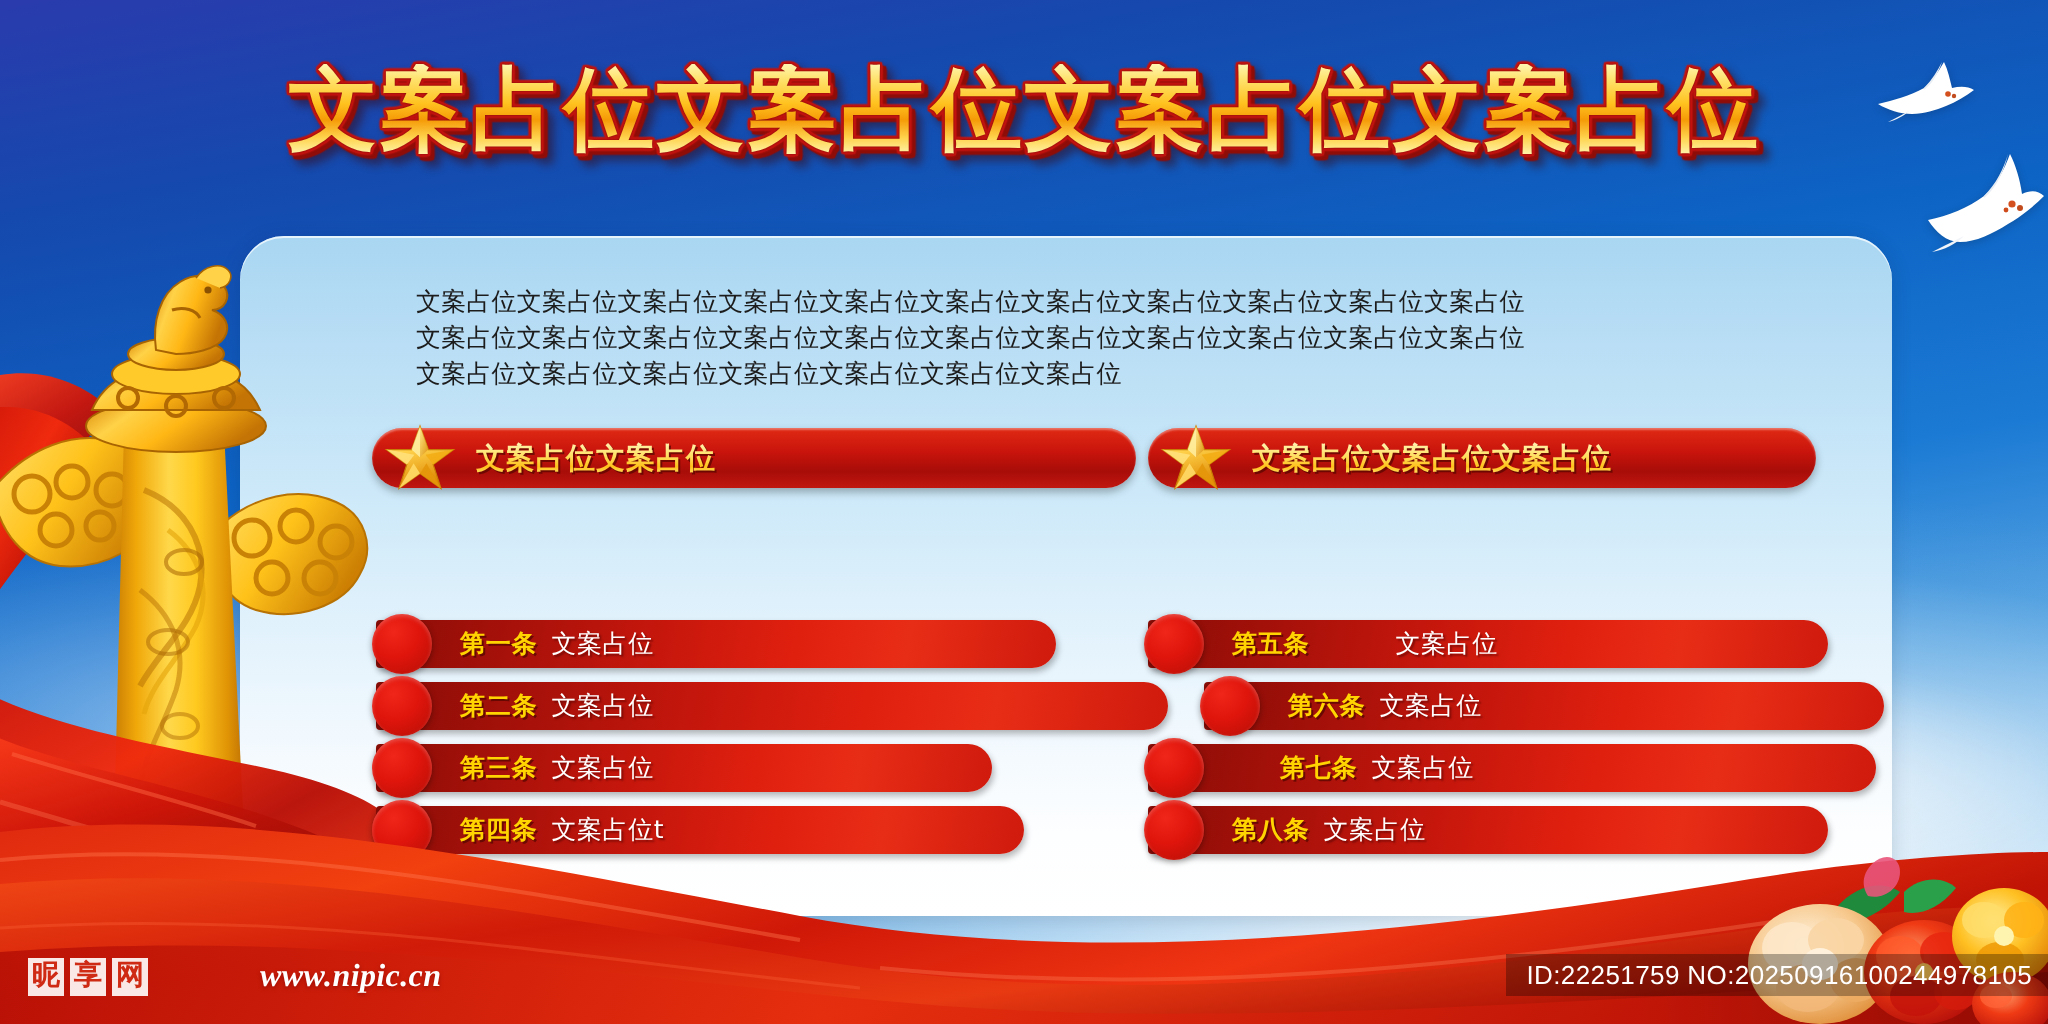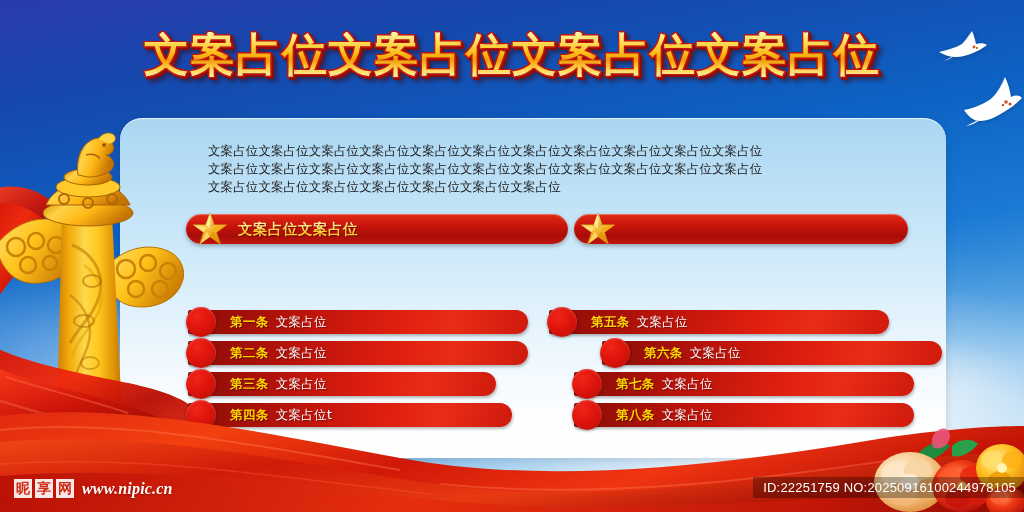--- a/index.html
+++ b/index.html
@@ -226,20 +226,21 @@
     font-family: "DejaVu Sans", "Liberation Sans", sans-serif;
   }
   .wm-url {
     color: #ffffff;
     font-size: 16px;
     font-style: italic;
     font-weight: bold;
     letter-spacing: 0.2px;
     text-shadow: 0 1px 2px rgba(120,0,0,0.55);
     font-family: "Liberation Serif", "DejaVu Serif", serif;
+    margin-left: 48px;
   }
   .idbar {
     position: absolute;
     right: 0; bottom: 14px;
     z-index: 22;
     background: rgba(0,0,0,0.30);
     color: #ffffff;
     font-size: 13px;
     padding: 3px 8px 3px 10px;
     letter-spacing: 0.2px;
@@ -314,54 +315,55 @@
       <svg width="40" height="40" viewBox="0 0 40 40">
         <polygon points="20,4 24.2,15.8 36.8,15.8 26.6,23.2 30.5,35.2 20,27.8 9.5,35.2 13.4,23.2 3.2,15.8 15.8,15.8" fill="url(#sg1)" stroke="#c87d05" stroke-width="0.6"></polygon>
         <polygon points="20,4 24.2,15.8 20,19.6" fill="url(#sg2)" opacity="0.85"></polygon>
         <polygon points="20,4 15.8,15.8 20,19.6" fill="#fff0a8" opacity="0.8"></polygon>
         <polygon points="36.8,15.8 26.6,23.2 22.8,18.4" fill="#f3ad15" opacity="0.9"></polygon>
         <polygon points="3.2,15.8 13.4,23.2 17.2,18.4" fill="#ffe07a" opacity="0.9"></polygon>
         <polygon points="30.5,35.2 20,27.8 23.2,22.6" fill="#e4960a" opacity="0.9"></polygon>
         <polygon points="9.5,35.2 20,27.8 16.8,22.6" fill="#ffd966" opacity="0.9"></polygon>
       </svg>
     </span>
+    <span class="hdr-label">文案占位文案占位文案占位</span>
   </div>
 
   <div class="item" style="left:188px; top:310px; width:340px;">
     <span class="bullet"></span>
     <span class="num">第一条</span>
     <span class="txt">文案占位</span>
   </div>
-  <div class="item" style="left:188px; top:341px; width:340px;">
+  <div class="item" style="left:188px; top:341px; width:396px;">
     <span class="bullet"></span>
     <span class="num">第二条</span>
     <span class="txt">文案占位</span>
   </div>
   <div class="item" style="left:188px; top:372px; width:308px;">
     <span class="bullet"></span>
     <span class="num">第三条</span>
     <span class="txt">文案占位</span>
   </div>
   <div class="item" style="left:188px; top:403px; width:324px;">
     <span class="bullet"></span>
     <span class="num">第四条</span>
     <span class="txt">文案占位t</span>
   </div>
 
-  <div class="item" style="left:549px; top:310px; width:340px;">
+  <div class="item" style="left:574px; top:310px; width:340px;gap:36px;">
     <span class="bullet"></span>
     <span class="num">第五条</span>
     <span class="txt">文案占位</span>
   </div>
   <div class="item" style="left:602px; top:341px; width:340px;align-items:center;">
     <span class="bullet"></span>
     <span class="num">第六条</span>
     <span class="txt">文案占位</span>
   </div>
-  <div class="item" style="left:574px; top:372px; width:340px;">
+  <div class="item" style="left:574px; top:372px; width:340px;padding-left:24px;">
     <span class="bullet"></span>
     <span class="num">第七条</span>
     <span class="txt">文案占位</span>
   </div>
   <div class="item" style="left:574px; top:403px; width:340px;">
     <span class="bullet"></span>
     <span class="num">第八条</span>
     <span class="txt">文案占位</span>
   </div>
 

